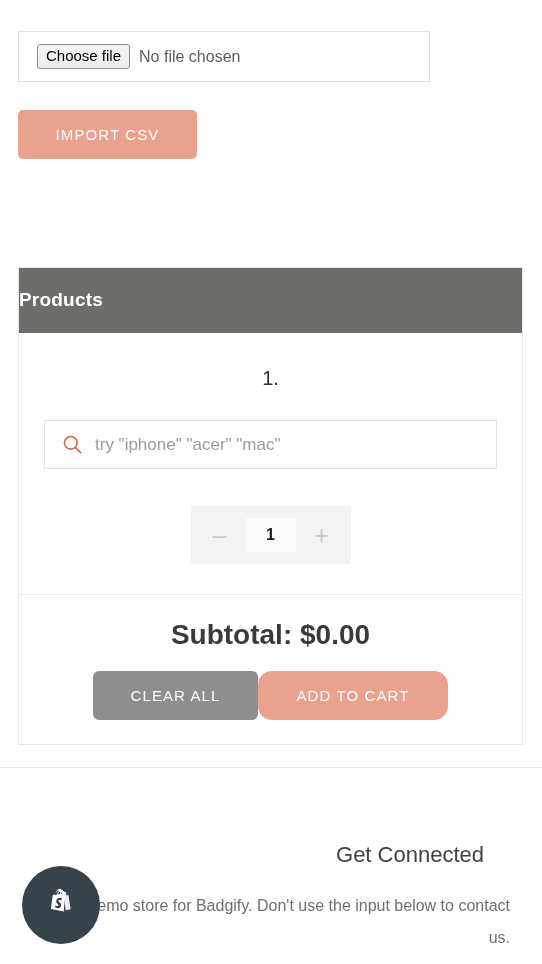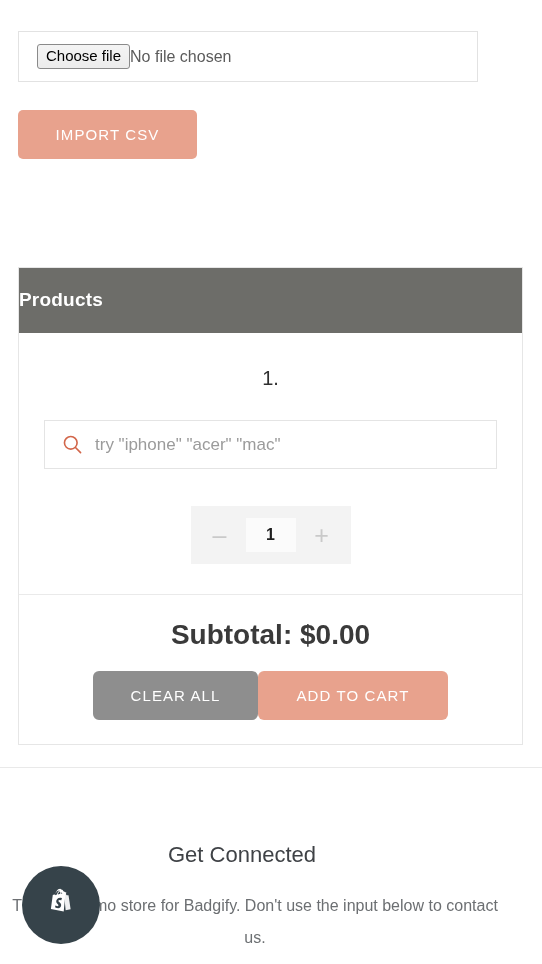--- a/index.html
+++ b/index.html
@@ -21,36 +21,37 @@
     padding: 31px 18px 0 18px;
   }
   .file-input-wrap {
     border: 1px solid #e2e2e2;
     background: #ffffff;
     height: 51px;
     box-sizing: border-box;
     display: flex;
     align-items: center;
     padding: 0 18px;
-    width: 460px;
+    width: 412px;
   }
   .file-btn {
     font-family: "Liberation Sans", sans-serif;
     font-size: 15px;
     color: #000000;
     background: linear-gradient(#f4f4f4, #ececec);
     border: 1px solid #8a8a8a;
     border-radius: 3px;
     padding: 2px 8px 3px 8px;
     line-height: 1.15;
     cursor: pointer;
   }
   .file-name {
     font-size: 16px;
     color: #5b5b5b;
+    margin-left: 9px;
     white-space: nowrap;
   }
   .import-csv-btn {
     margin-top: 28px;
     display: block;
     width: 179px;
     height: 49px;
     border: none;
     border-radius: 5px;
     background: #e8a28d;
@@ -177,21 +178,21 @@
     color: #ffffff;
     font-size: 15px;
     letter-spacing: 1.1px;
     cursor: pointer;
     font-family: "Liberation Sans", sans-serif;
   }
   .btn-add {
     width: 190px;
     height: 49px;
     border: none;
-    border-radius: 6px;
+    border-radius: 14px;
     background: #e8a28d;
     color: #ffffff;
     font-size: 15px;
     letter-spacing: 1.1px;
     cursor: pointer;
     font-family: "Liberation Sans", sans-serif;
   }
 
   
   .footer-divider {
@@ -200,21 +201,21 @@
     top: 767px;
     width: 542px;
     height: 1px;
     background: #e9e9e9;
   }
   .footer {
     position: absolute;
     left: 0;
     top: 768px;
     width: 484px;
-    text-align: center;
+    text-align: right;
     padding-top: 74px;
     box-sizing: border-box;
   }
   .footer-title {
     font-size: 22px;
     color: #3f4246;
     font-weight: normal;
     margin: 0 0 22px 0;
   }
   .footer-text {

